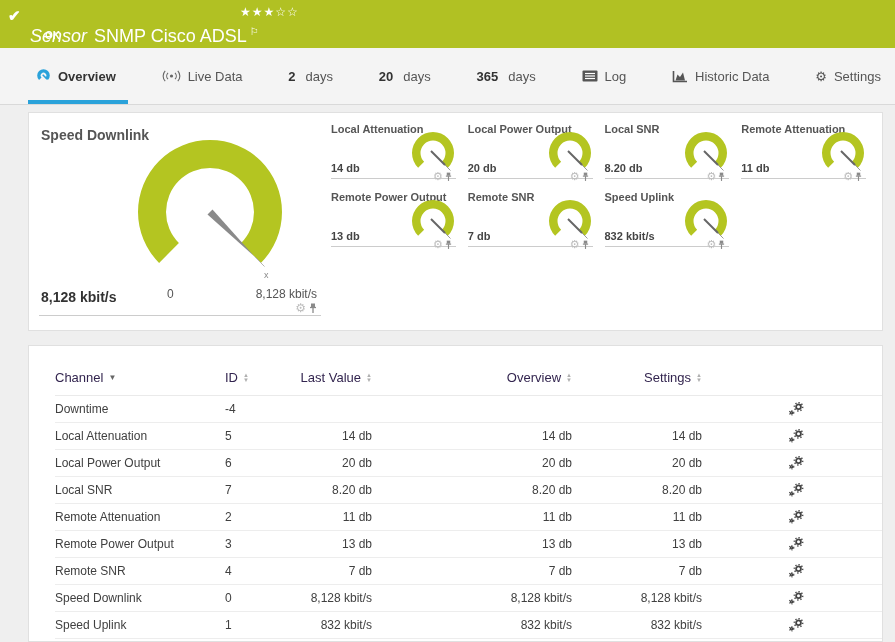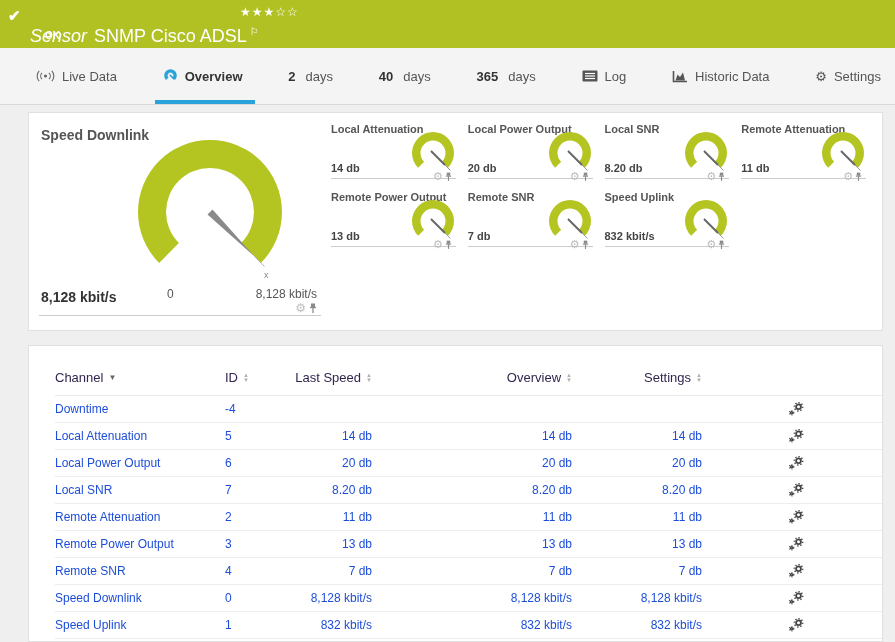--- a/index.html
+++ b/index.html
@@ -62,21 +62,21 @@
   .mini-title { position:absolute; top:0; left:0; font-size:11px; font-weight:bold; color:#555; white-space:nowrap; }
   .mini-svg { position:absolute; right:0; top:9px; }
   .mini-value { position:absolute; left:0; bottom:4px; font-size:11px; font-weight:bold; color:#444; }
   .mini-icons { position:absolute; right:4px; bottom:-5px; display:flex; align-items:center; gap:2px; }
   .mini-icons .gear-small { font-size:11px; color:#bdbdbd; font-style:normal; }
 
   
   .table-wrap { padding:14px 0 0 26px; }
   .thead, .trow { display:flex; align-items:center; }
   .thead { height:36px; font-size:13px; color:#33254f; border-bottom:1px solid #eaeaea; }
-  .trow { height:27px; font-size:12px; color:#1d4ed8; border-bottom:1px solid #ededed; }
+  .trow { height:27px; font-size:12px; color:#404040; border-bottom:1px solid #ededed; }
   .col-channel { width:170px; }
   .col-id { width:75px; }
   .col-last { width:72px; text-align:right; white-space:nowrap; }
   .col-min { width:200px; text-align:right; white-space:nowrap; }
   .col-max { width:130px; text-align:right; white-space:nowrap; }
   .col-gear { margin-left:86px; display:flex; align-items:center; cursor:pointer; }
   .sort-arrows { display:inline-flex; flex-direction:column; font-size:6px; line-height:5px; color:#b0b0b0; margin-left:5px; vertical-align:middle; }
   .sort-current { font-size:8px; color:#666; margin-left:5px; }
   .hcell { display:inline-flex; align-items:center; justify-content:flex-end; }
   .hcell.left { justify-content:flex-start; }
@@ -89,48 +89,48 @@
   <div class="title-line">
     <span class="title-prefix">Sensor</span><span>SNMP Cisco ADSL</span><span class="flag-glyph">⚐</span>
   </div>
   <div class="stars">
     <span>★★★</span><span>☆☆</span>
   </div>
   <div class="status-ok">OK</div>
 </div>
 
 <div class="tabbar">
+  <div class="tab active">
+    <span class="ticon">
+      <svg width="15" height="14" viewBox="0 0 14 14">
+        <path d="M2.55,10.95 A6.3,6.3 0 1 1 11.45,10.95 L8.98,8.48 A2.8,2.8 0 1 0 5.02,8.48 Z" fill="#2aa2da"></path>
+        <line x1="6.2" y1="5.7" x2="10.6" y2="10.1" stroke="#2aa2da" stroke-width="1.5"></line>
+      </svg>
+    </span>
+    <span class="tab-label">Overview</span>
+    <span class="tab-underline"></span>
+  </div>
   <div class="tab">
     <span class="ticon">
       <svg width="19" height="12" viewBox="0 0 19 12">
         <circle cx="9.5" cy="6" r="1.6" fill="#666"></circle>
         <path d="M6,2.8 A4.6,4.6 0 0 0 6,9.2" stroke="#666" fill="none" stroke-width="1.1"></path>
         <path d="M13,2.8 A4.6,4.6 0 0 1 13,9.2" stroke="#666" fill="none" stroke-width="1.1"></path>
         <path d="M3.2,0.8 A7.6,7.6 0 0 0 3.2,11.2" stroke="#666" fill="none" stroke-width="1.1"></path>
         <path d="M15.8,0.8 A7.6,7.6 0 0 1 15.8,11.2" stroke="#666" fill="none" stroke-width="1.1"></path>
       </svg>
     </span>
     <span class="tab-label">Live Data</span>
   </div>
-  <div class="tab active">
-    <span class="ticon">
-      <svg width="15" height="14" viewBox="0 0 14 14">
-        <path d="M2.55,10.95 A6.3,6.3 0 1 1 11.45,10.95 L8.98,8.48 A2.8,2.8 0 1 0 5.02,8.48 Z" fill="#2aa2da"></path>
-        <line x1="6.2" y1="5.7" x2="10.6" y2="10.1" stroke="#2aa2da" stroke-width="1.5"></line>
-      </svg>
-    </span>
-    <span class="tab-label">Overview</span>
-    <span class="tab-underline"></span>
-  </div>
   <div class="tab">
     <span class="tab-num">2</span>
     <span class="tab-label">days</span>
   </div>
   <div class="tab">
-    <span class="tab-num">40</span>
+    <span class="tab-num">20</span>
     <span class="tab-label">days</span>
   </div>
   <div class="tab">
     <span class="tab-num">365</span>
     <span class="tab-label">days</span>
   </div>
   <div class="tab">
     <span class="ticon">
       <svg width="16" height="12" viewBox="0 0 16 12">
         <rect x="0.5" y="0.5" width="15" height="11" rx="1" fill="#555"></rect>
@@ -322,21 +322,21 @@
         <span class="sort-current">▼</span>
       </div>
       <div class="col-id hcell left">
         <span>ID</span>
         <span class="sort-arrows">
             <span>▲</span>
             <span>▼</span>
           </span>
       </div>
       <div class="col-last hcell">
-        <span>Last Speed</span>
+        <span>Last Value</span>
         <span class="sort-arrows">
             <span>▲</span>
             <span>▼</span>
           </span>
       </div>
       <div class="col-min hcell">
         <span>Overview</span>
         <span class="sort-arrows">
             <span>▲</span>
             <span>▼</span>

